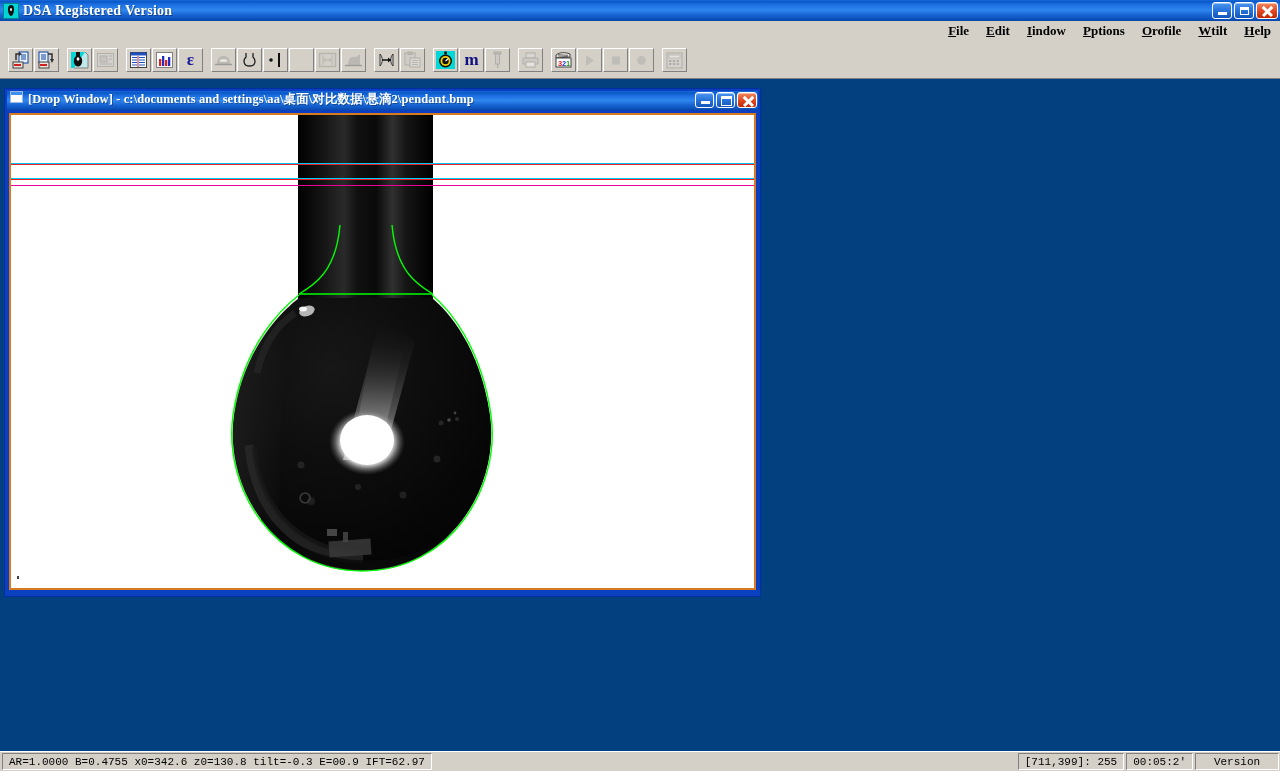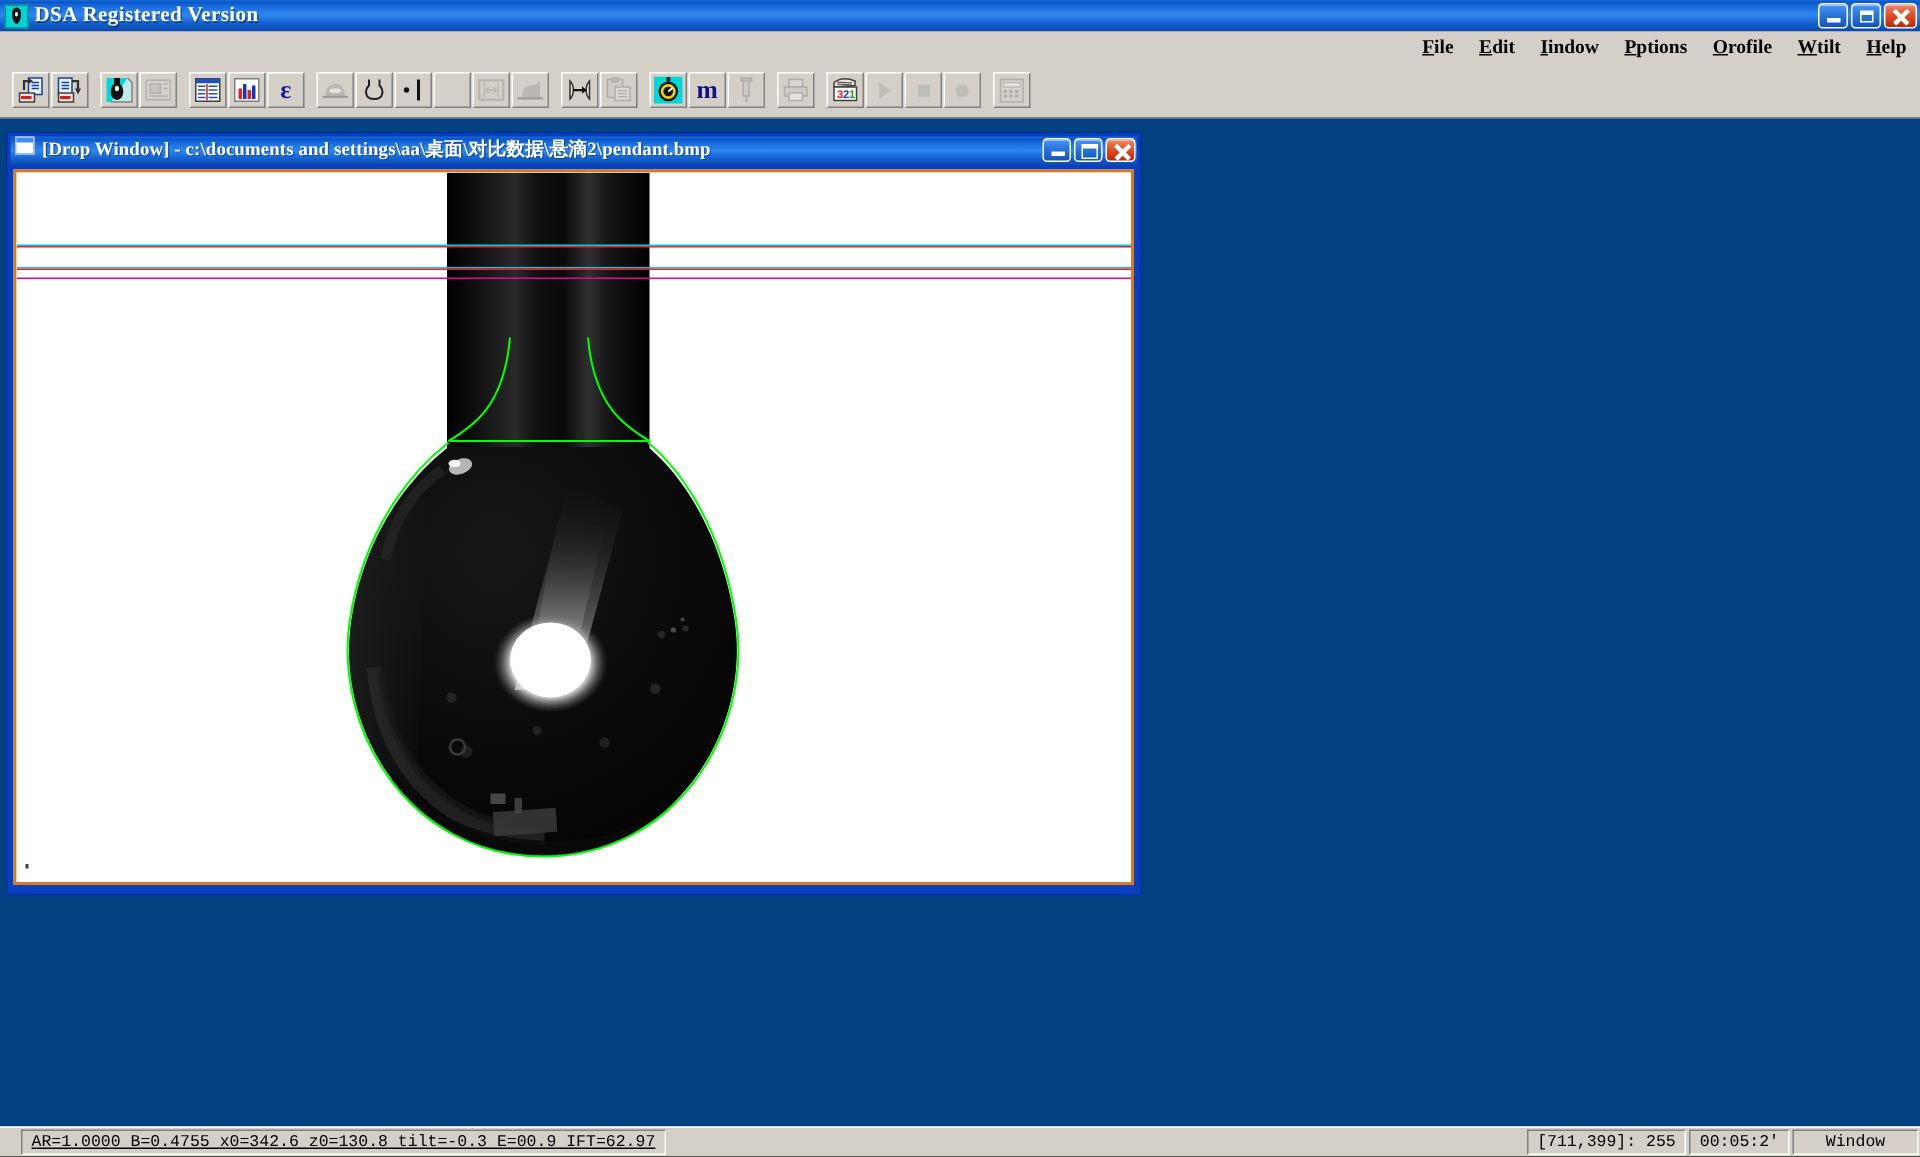--- a/index.html
+++ b/index.html
@@ -267,21 +267,21 @@
     border-color: #808080 #ffffff #ffffff #808080;
     display: flex;
     align-items: center;
     padding: 0 6px;
     box-sizing: border-box;
     font-family: "Liberation Mono", monospace;
     font-size: 11px;
     color: #000;
     white-space: nowrap;
   }
-  #sb-main { margin-left: 14px; text-decoration: underline; }
+  #sb-main { margin-left: 2px; }
   #sb-coord { margin-left: auto; }
   #sb-status { width: 84px; justify-content: center; }
 </style>
 </head>
 <body>
 
 <div id="app">
 
   <div id="main-titlebar">
     <span class="app-icon"></span>
@@ -709,16 +709,16 @@
         </div>
       </div>
 
     </div>
   </div>
 
   <div id="statusbar">
     <div class="sb-pane" id="sb-main">AR=1.0000   B=0.4755   x0=342.6   z0=130.8   tilt=-0.3   E=00.9   IFT=62.97</div>
     <div class="sb-pane" id="sb-coord">[711,399]: 255</div>
     <div class="sb-pane" id="sb-timer">00:05:2'</div>
-    <div class="sb-pane" id="sb-status">Window</div>
+    <div class="sb-pane" id="sb-status">Version</div>
   </div>
 
 </div>
 
 </body></html>

